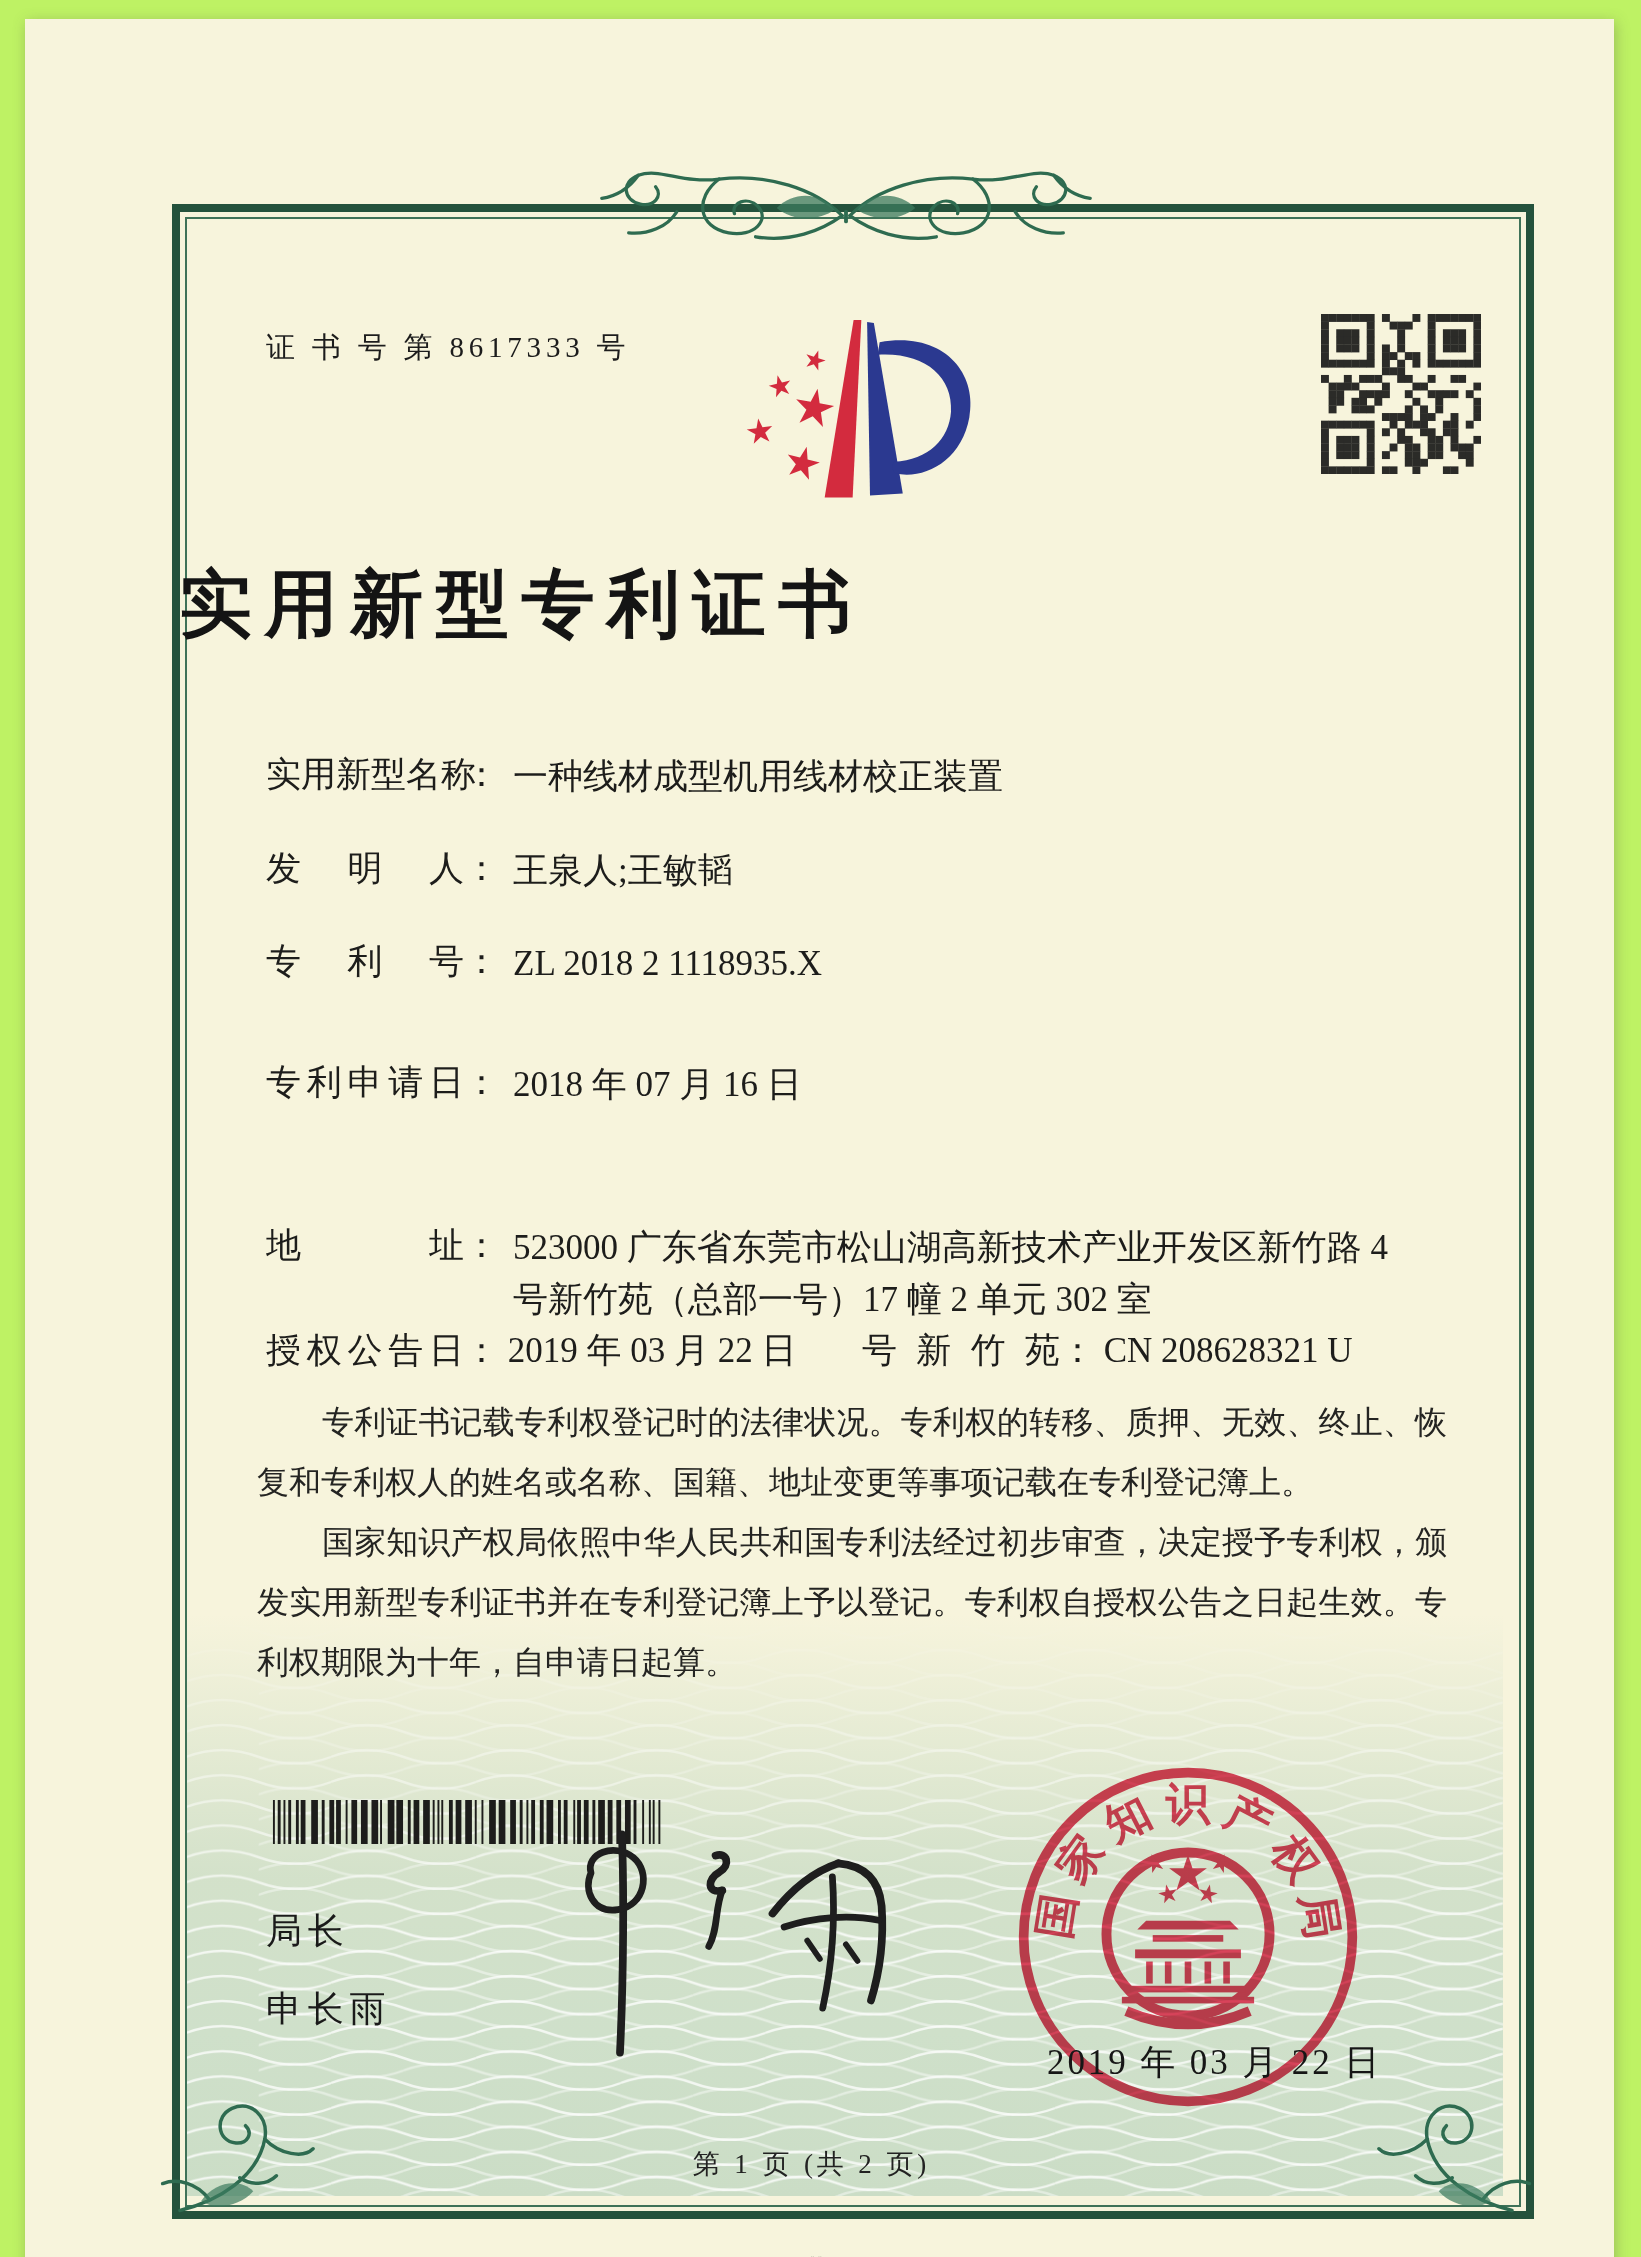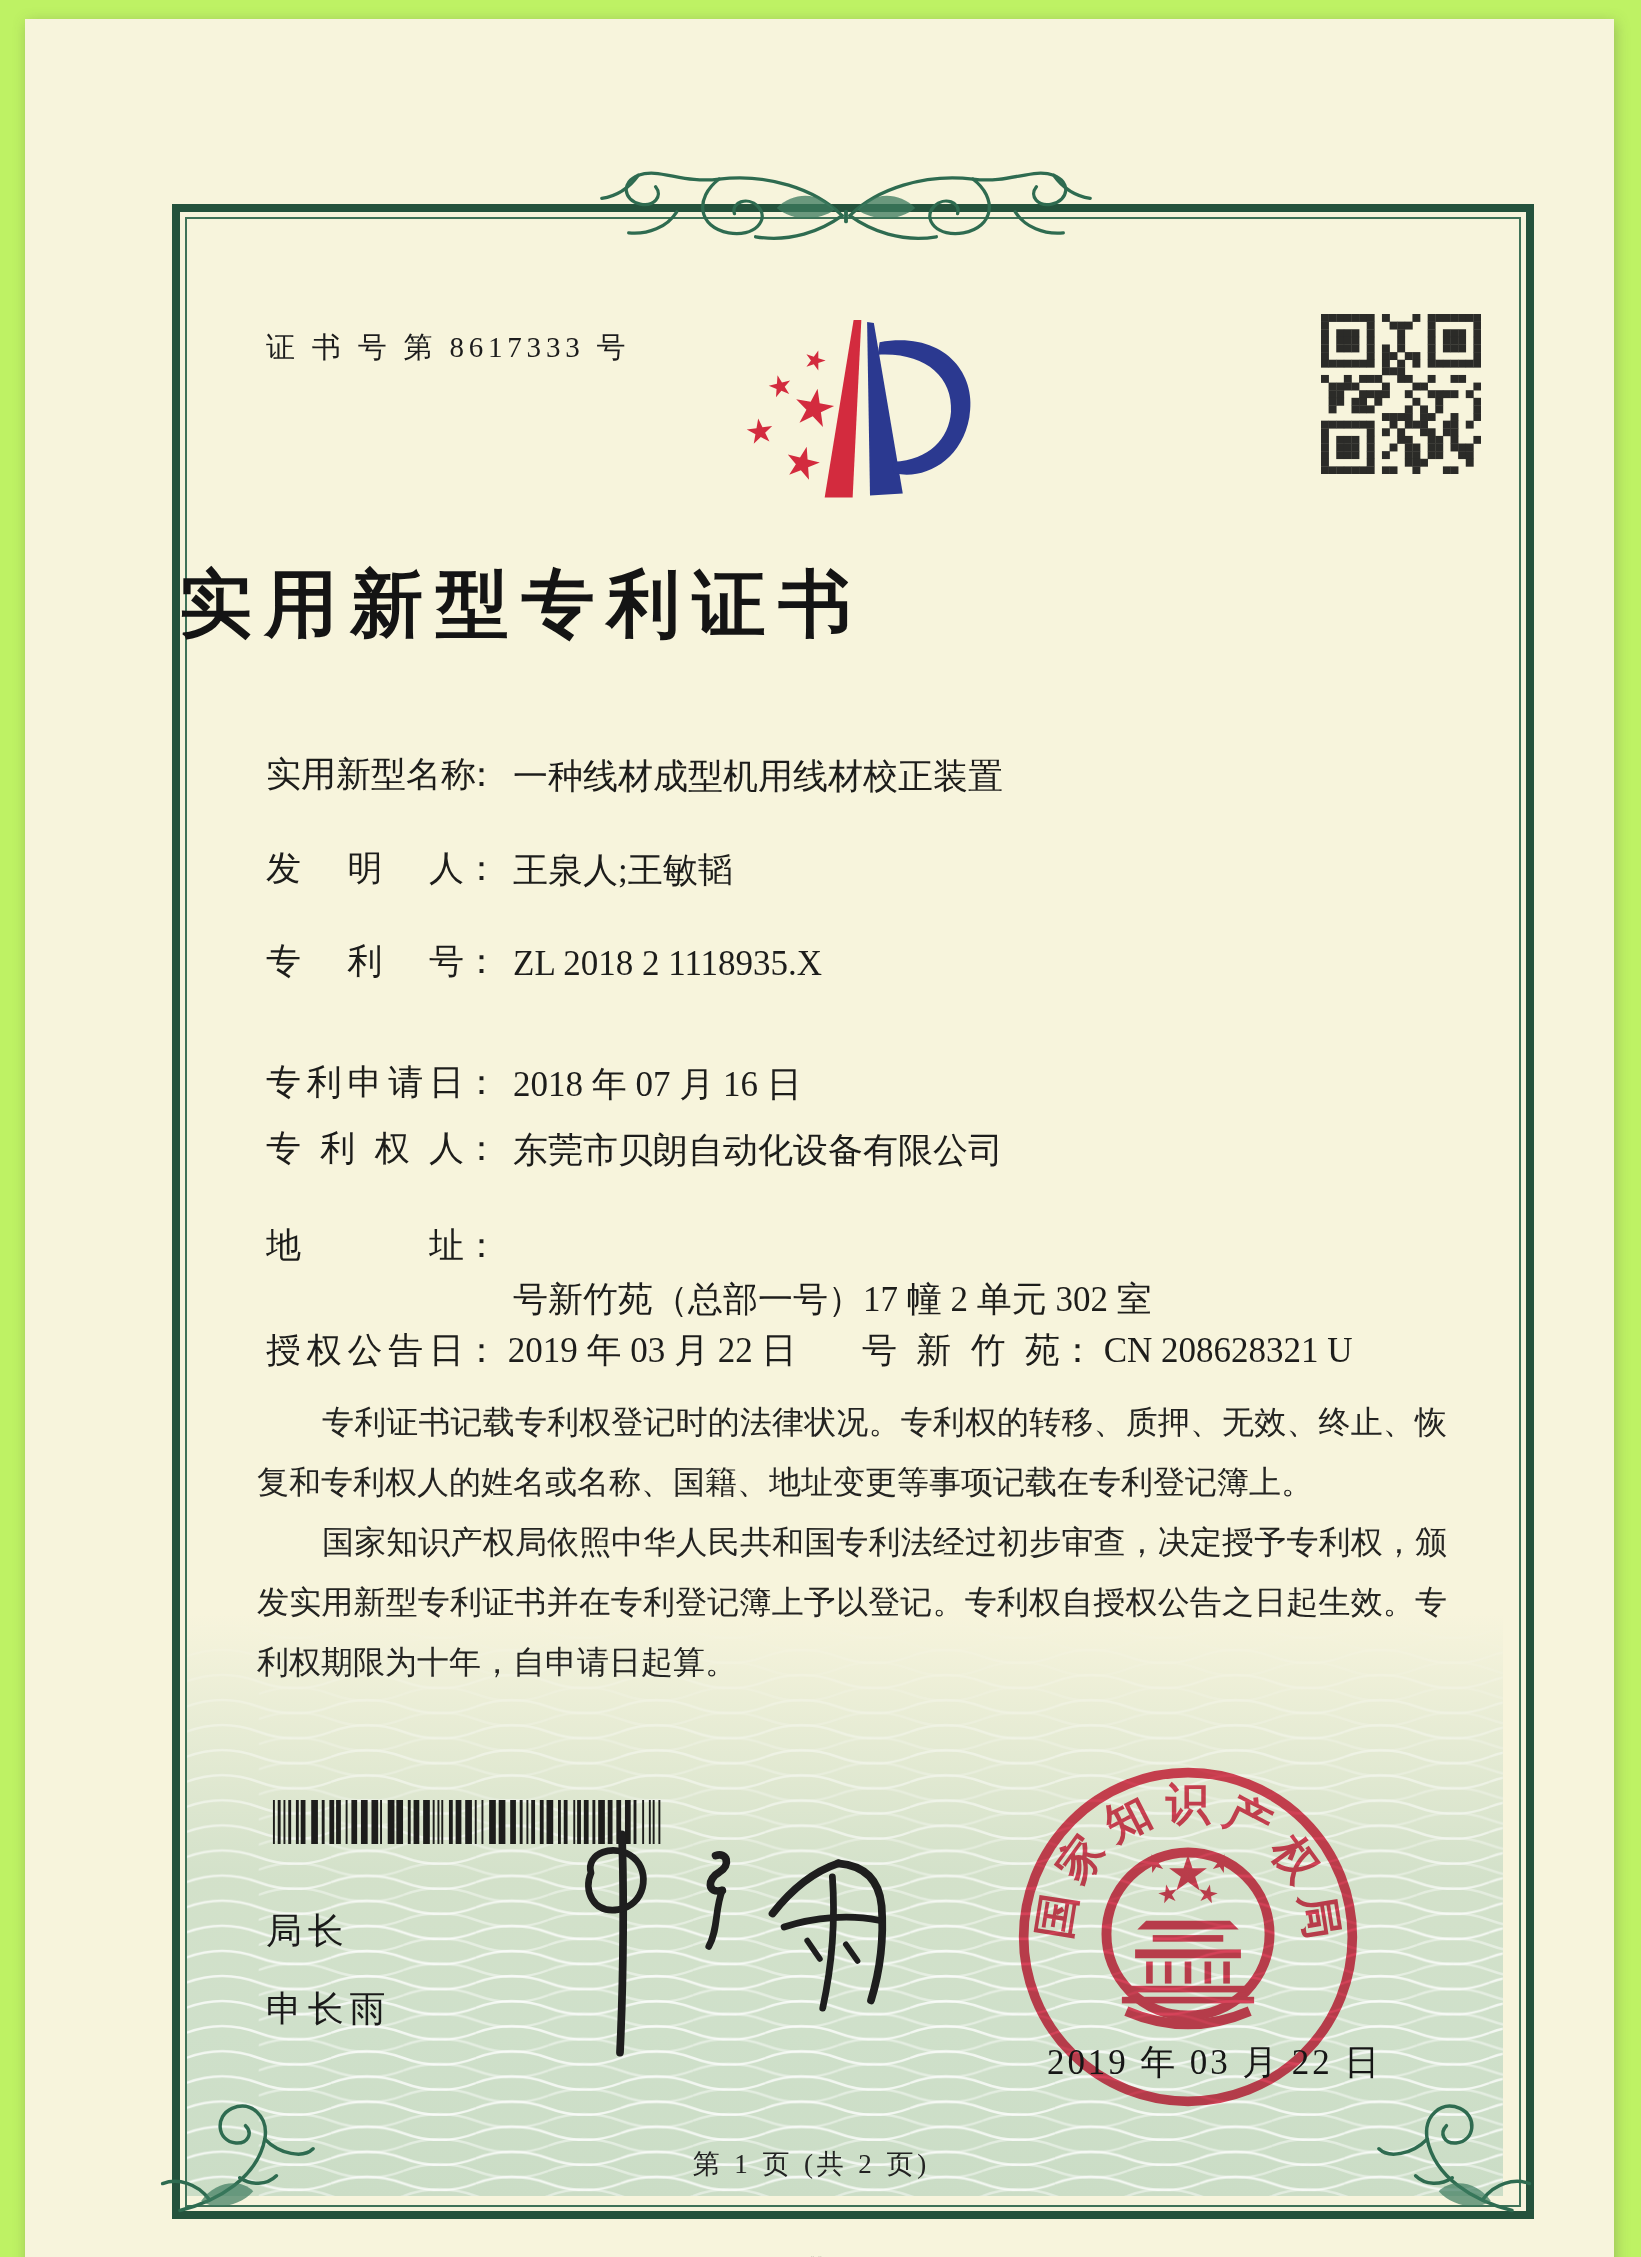--- a/index.html
+++ b/index.html
@@ -358,27 +358,23 @@
       <span class="fvalue">王泉人;王敏韬</span>
     </div>
     <div class="row" style="top:919px">
       <span class="flabel"><span class="jl">专利号</span><span>：</span></span>
       <span class="fvalue">ZL 2018 2 1118935.X</span>
     </div>
     <div class="row" style="top:1040px">
       <span class="flabel"><span class="jl">专利申请日</span><span>：</span></span>
       <span class="fvalue">2018 年 07 月 16 日</span>
     </div>
-    <div class="row" style="top:1106px">
-      <span class="flabel"><span class="jl">专利权人</span><span>：</span></span>
-      <span class="fvalue">东莞市贝朗自动化设备有限公司</span>
-    </div>
     <div class="row" style="top:1203px">
       <span class="flabel"><span class="jl">地址</span><span>：</span></span>
-      <span class="fvalue"><br>
+      <span class="fvalue"><span>523000 广东省东莞市松山湖高新技术产业开发区新竹路 4</span><br>
       <span>号新竹苑（总部一号）17 幢 2 单元 302 室</span></span>
     </div>
 
     <div class="row" style="top:1308px;height:48px;">
       <span class="grant-left">
         <span class="jl">授权公告日</span><span>：</span>
         <span>2019 年 03 月 22 日</span>
       </span>
       <span class="grant-right">
         <span class="jl">号新竹苑</span><span>：</span>

